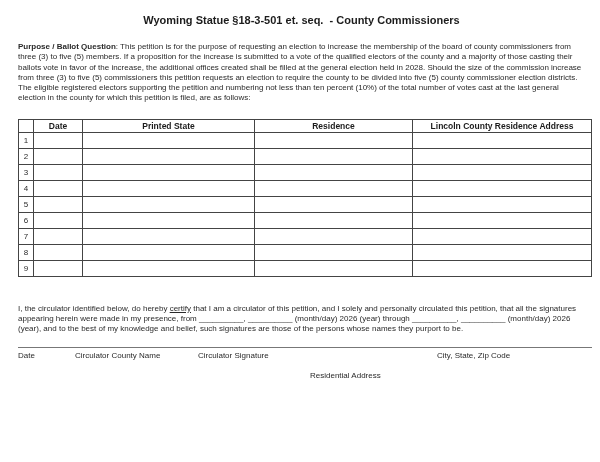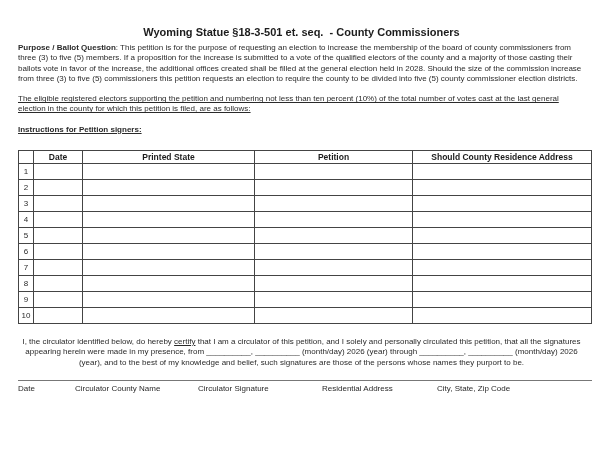--- a/index.html
+++ b/index.html
@@ -4,40 +4,40 @@
 <style>
   html, body { margin: 0; padding: 0; background: #ffffff; }
   .page {
     position: relative;
     width: 600px;
     height: 462px;
     background: #ffffff;
     color: #222222;
     font-family: "Liberation Sans", sans-serif;
     box-sizing: border-box;
-    padding: 26px 15px 0 18px;
+    padding: 14px 15px 0 18px;
     overflow: hidden;
   }
   .title {
     margin: 0;
     font-size: 11px;
     font-weight: bold;
     text-align: center;
     white-space: pre;
     color: #1c1c1c;
   }
   .body {
     margin: 0;
     font-size: 8px;
     line-height: 10.3px;
     color: #2a2a2a;
   }
-  .mt8  { margin-top: 5px; }
-  .mt10 { margin-top: 10px; text-decoration: underline; }
-  .mt13 { margin-top: 13px; text-align: center; }
+  .mt8  { margin-top: 16px; }
+  .mt10 { margin-top: 0; }
+  .mt13 { margin-top: 27px; }
   .bold { font-weight: bold; }
   .u { text-decoration: underline; }
   ul.bullets {
     margin: 1px 0 0 0;
     padding-left: 30px;
     list-style-type: square;
   }
   ul.bullets li {
     font-size: 8px;
     line-height: 10.6px;
@@ -85,52 +85,51 @@
   .siglabels span {
     position: absolute;
     top: 0;
     font-size: 8px;
     white-space: nowrap;
     color: #2a2a2a;
   }
   .lbl-0 { left: 0px; }
   .lbl-1 { left: 57px; }
   .lbl-2 { left: 180px; }
-  .lbl-3 { left: 304px; }
+  .lbl-3 { left: 292px; margin-top: 20px; }
   .lbl-4 { left: 419px; text-align: right; }
 </style>
 </head>
 <body>
 
 <div class="page">
 
   <h1 class="title">Wyoming Statue §18-3-501 et. seq.  - County Commissioners</h1>
 
   <p class="body mt8"><span class="bold">Purpose / Ballot Question</span><span>: This petition is for the purpose of requesting an election to increase the membership of the board of county commissioners from three (3) to five (5) members. If a proposition for the increase is submitted to a vote of the qualified electors of the county and a majority of those casting their ballots vote in favor of the increase, the additional offices created shall be filled at the general election held in 2028. Should the size of the commission increase from three (3) to five (5) commissioners this petition requests an election to require the county to be divided into five (5) county commissioner election districts.</span></p>
 
   <p class="body mt10">The eligible registered electors supporting the petition and numbering not less than ten percent (10%) of the total number of votes cast at the last general election in the county for which this petition is filed, are as follows:</p>
 
-  <p class="body bold mt10">Instructions for Petition signers:</p>
 
 
   <table class="sig-table">
     <colgroup>
       <col style="width:15px">
       <col style="width:49px">
       <col style="width:172px">
       <col style="width:158px">
       <col style="width:179px">
     </colgroup>
     <thead>
       <tr>
         <th></th>
         <th>Date</th>
         <th>Printed State</th>
-        <th>Petition</th>
-        <th>Should County Residence Address</th>
+        <th>Residence</th>
+        <th>Lincoln County Residence Address</th>
       </tr>
     </thead>
     <tbody>
       <tr>
         <td class="rownum">1</td>
         <td></td>
         <td></td>
         <td></td>
         <td></td>
       </tr>
@@ -178,27 +177,20 @@
       </tr>
       <tr>
         <td class="rownum">8</td>
         <td></td>
         <td></td>
         <td></td>
         <td></td>
       </tr>
       <tr>
         <td class="rownum">9</td>
-        <td></td>
-        <td></td>
-        <td></td>
-        <td></td>
-      </tr>
-      <tr>
-        <td class="rownum">10</td>
         <td></td>
         <td></td>
         <td></td>
         <td></td>
       </tr>
     </tbody>
   </table>
 
   <p class="body mt13"><span>I, the circulator identified below, do hereby </span><span class="u">certify</span><span> that I am a circulator of this petition, and I solely and personally circulated this petition, that all the signatures appearing herein were made in my presence, from __________, __________ (month/day) 2026 (year) through __________, __________ (month/day) 2026 (year), and to the best of my knowledge and belief, such signatures are those of the persons whose names they purport to be.</span></p>
 

